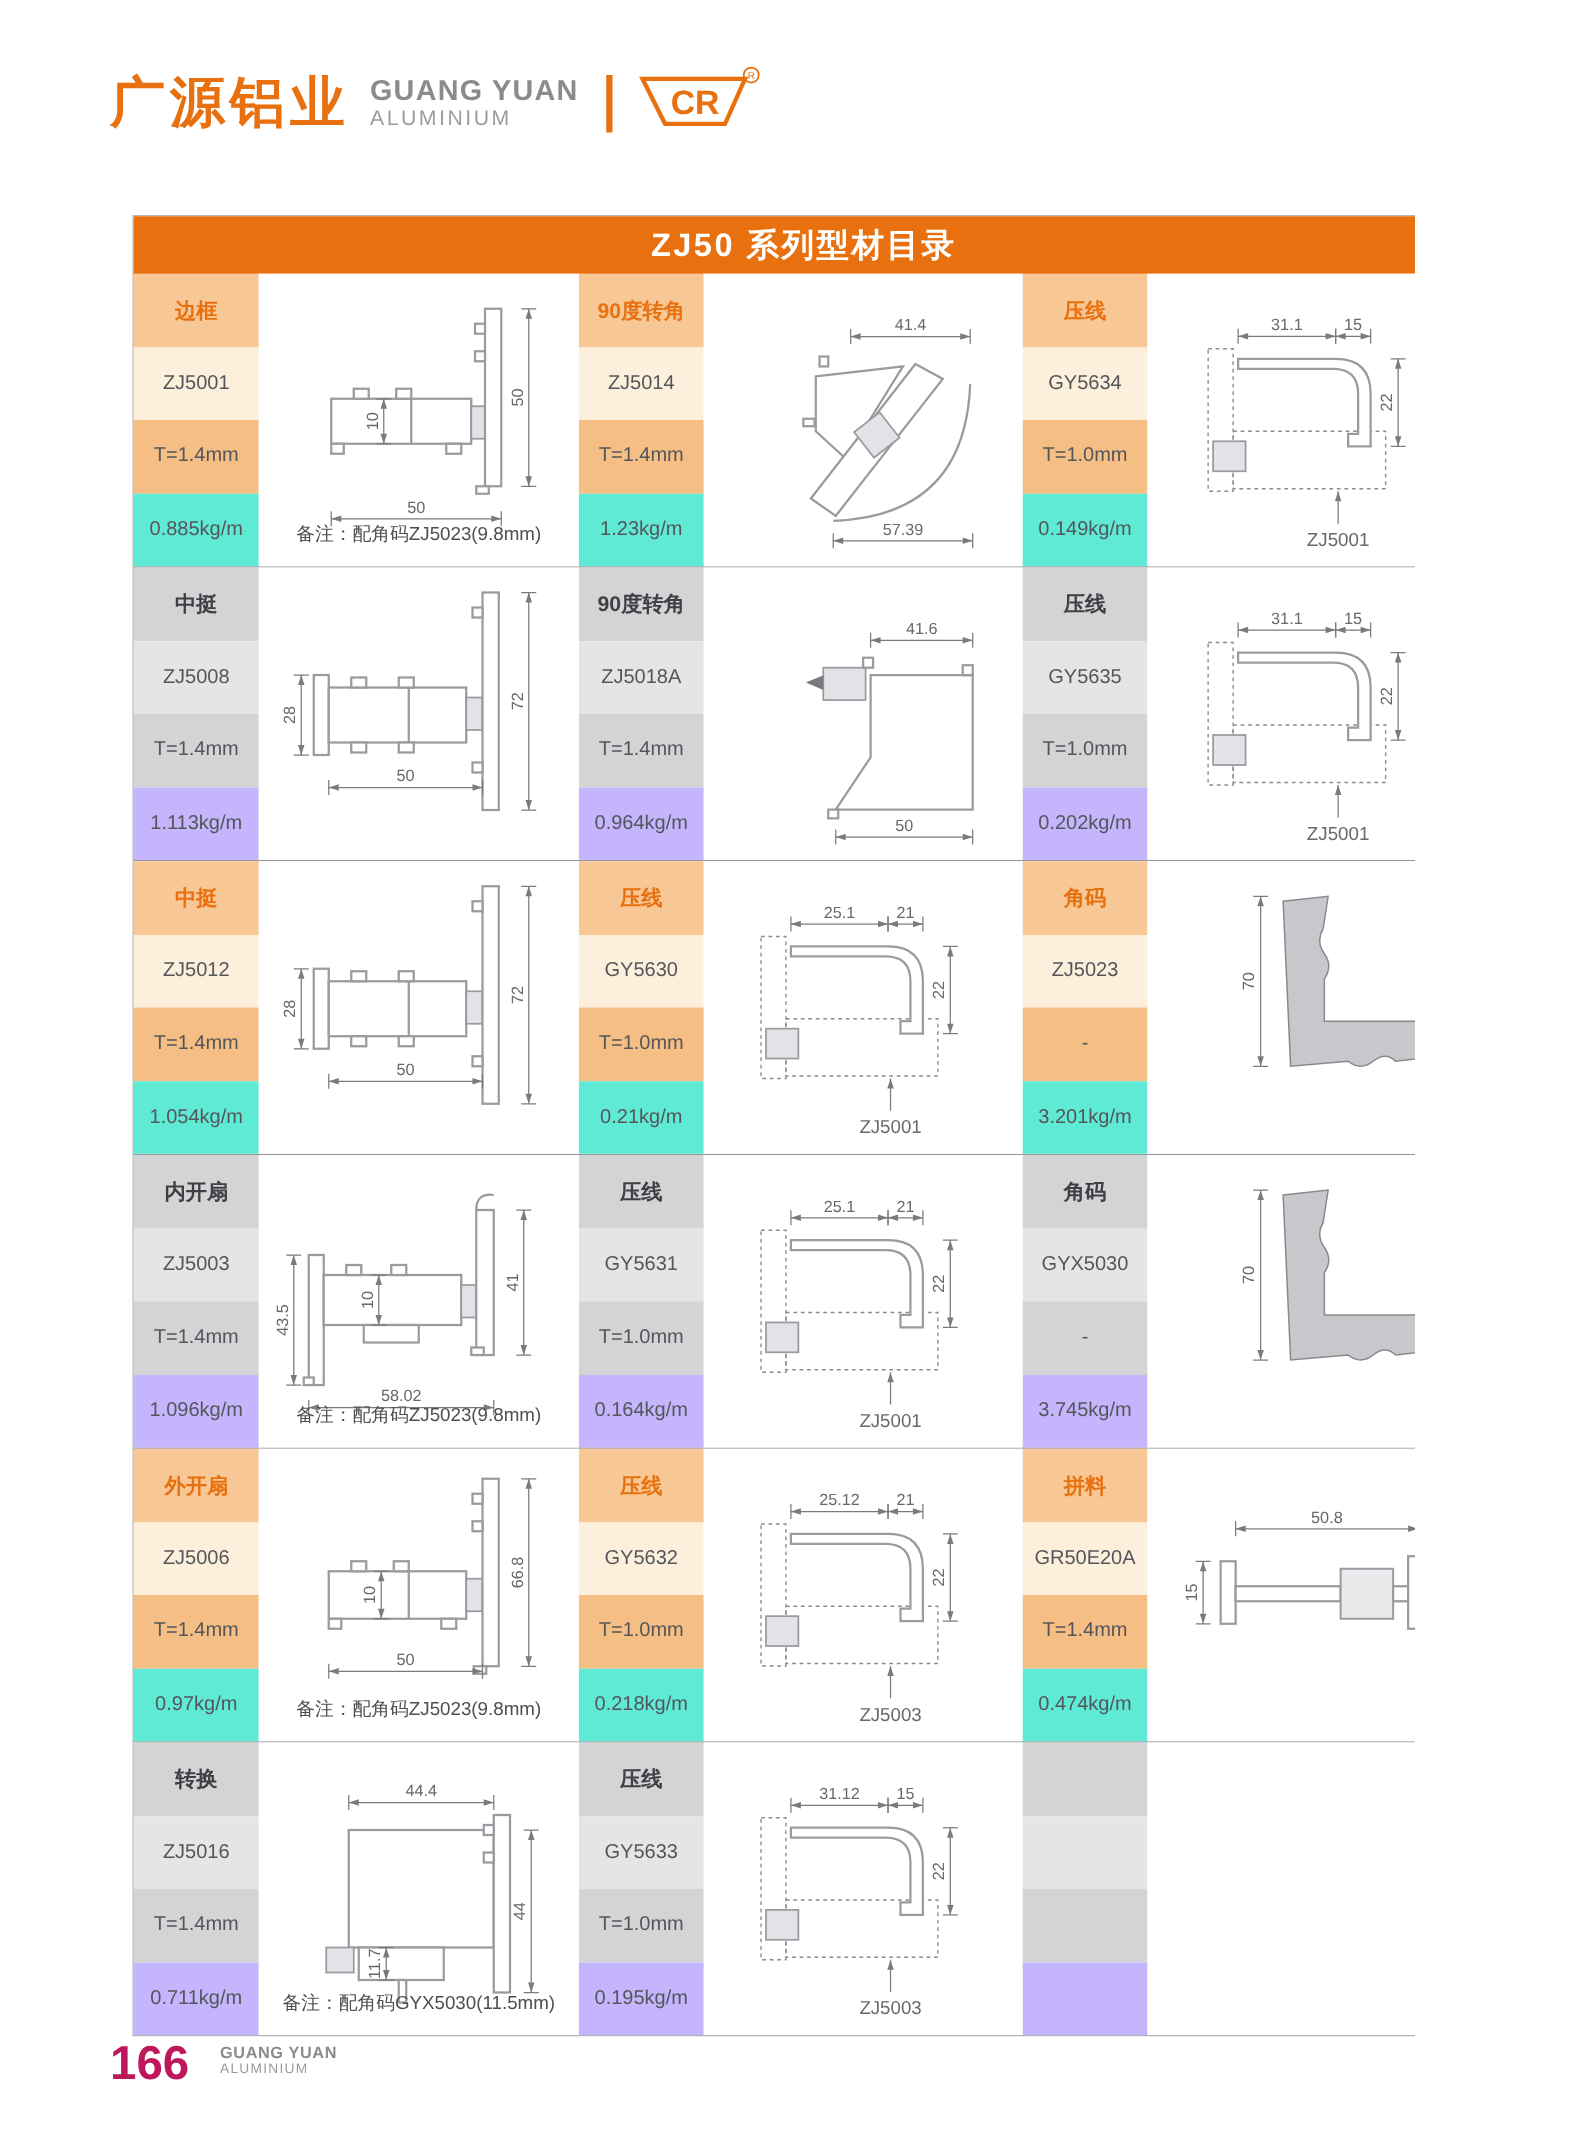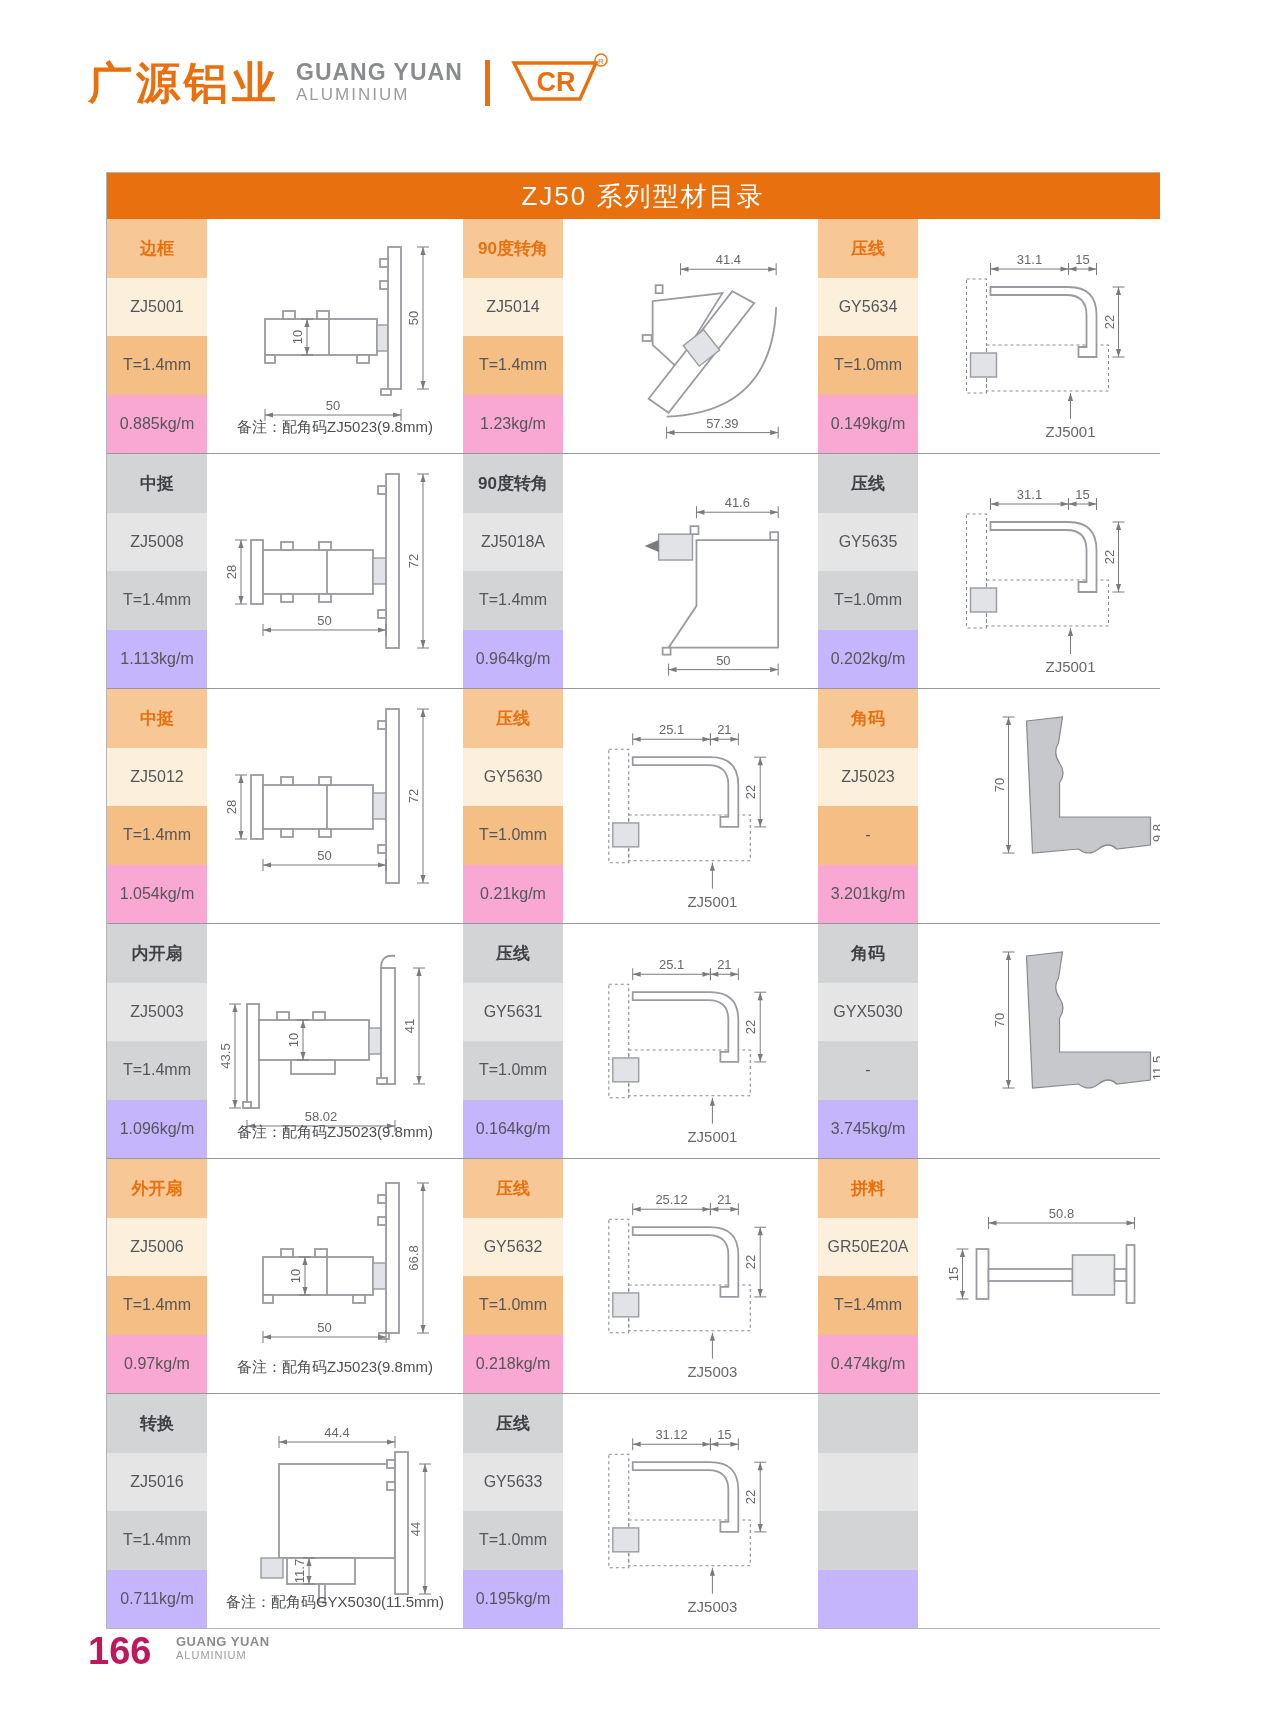--- a/index.html
+++ b/index.html
@@ -1,37 +1,37 @@
 <!DOCTYPE html>
 <html><head>
 <meta charset="utf-8">
 <style>
   html,body{margin:0;padding:0;background:#fff;}
   #page{position:relative;width:1132px;height:1721px;background:#fff;overflow:hidden;
-        font-family:"Liberation Sans", sans-serif;padding-left:28px;}
+        font-family:"Liberation Sans", sans-serif;}
   
   #hdr{position:absolute;left:88px;top:44px;height:78px;display:flex;align-items:center;}
   #logo-cn{font-size:44px;font-weight:bold;color:#E8700F;letter-spacing:4px;line-height:1;}
   #logo-en{margin-left:16px;display:flex;flex-direction:column;justify-content:center;}
   #logo-en .en1{font-size:23px;font-weight:bold;color:#8A8B8D;letter-spacing:1px;line-height:1.1;}
   #logo-en .en2{font-size:17px;color:#9B9C9E;letter-spacing:2px;line-height:1.2;}
   #hdr .bar{width:5px;height:46px;background:#E8700F;margin:0 18px 0 22px;}
   
   #tbl{position:absolute;left:106px;top:172px;width:1074px;border:1px solid #B3B4B6;box-sizing:border-box;}
   #titlebar{height:46px;background:#E8700F;color:#fff;display:flex;align-items:center;position:relative;}
-  #titlebar .t{width:100%;text-align:center;font-size:26px;font-weight:normal;letter-spacing:2px;}
+  #titlebar .t{width:100%;text-align:center;font-size:26px;font-weight:bold;letter-spacing:2px;}
   #titlebar .tag{position:absolute;right:16px;top:0;height:46px;display:flex;align-items:center;font-size:19px;font-weight:bold;margin-top:44px;}
   .row{display:grid;grid-template-columns:100px 256px 100px 255px 100px 261px;height:234px;border-top:1px solid #97989B;}
   .row:first-of-type{border-top:none;}
   .labels{display:flex;flex-direction:column;}
   .labels .cell{flex:1;display:flex;align-items:center;justify-content:center;font-size:16px;text-align:center;}
   .theme-orange .cell.cat{background:#F7C795;color:#E8700F;font-weight:bold;font-size:17px;}
   .theme-orange .cell.model{background:#FCF0DC;color:#55565A;}
   .theme-orange .cell.thick{background:#F5BE85;color:#55565A;}
-  .theme-orange .cell.wt{background:#f9a8d4;color:#55565A;}
+  .theme-orange .cell.wt{background:#5eead4;color:#55565A;}
   .theme-gray .cell.cat{background:#D3D4D6;color:#3F4043;font-weight:bold;font-size:17px;}
   .theme-gray .cell.model{background:#e5e5e5;color:#55565A;}
   .theme-gray .cell.thick{background:#D3D4D6;color:#55565A;}
   .theme-gray .cell.wt{background:#c4b5fd;color:#55565A;}
   .diag{position:relative;background:#fff;}
   .diag svg{position:absolute;left:0;top:0;width:100%;height:100%;}
   .note{position:absolute;left:0;bottom:16px;width:100%;text-align:center;font-size:15px;color:#4E4F52;margin-top:36px;}
   
   .prof{stroke:#9A9BA0;stroke-width:1.8;fill:#fff;}
   .profn{stroke:#9A9BA0;stroke-width:1.8;fill:none;}

